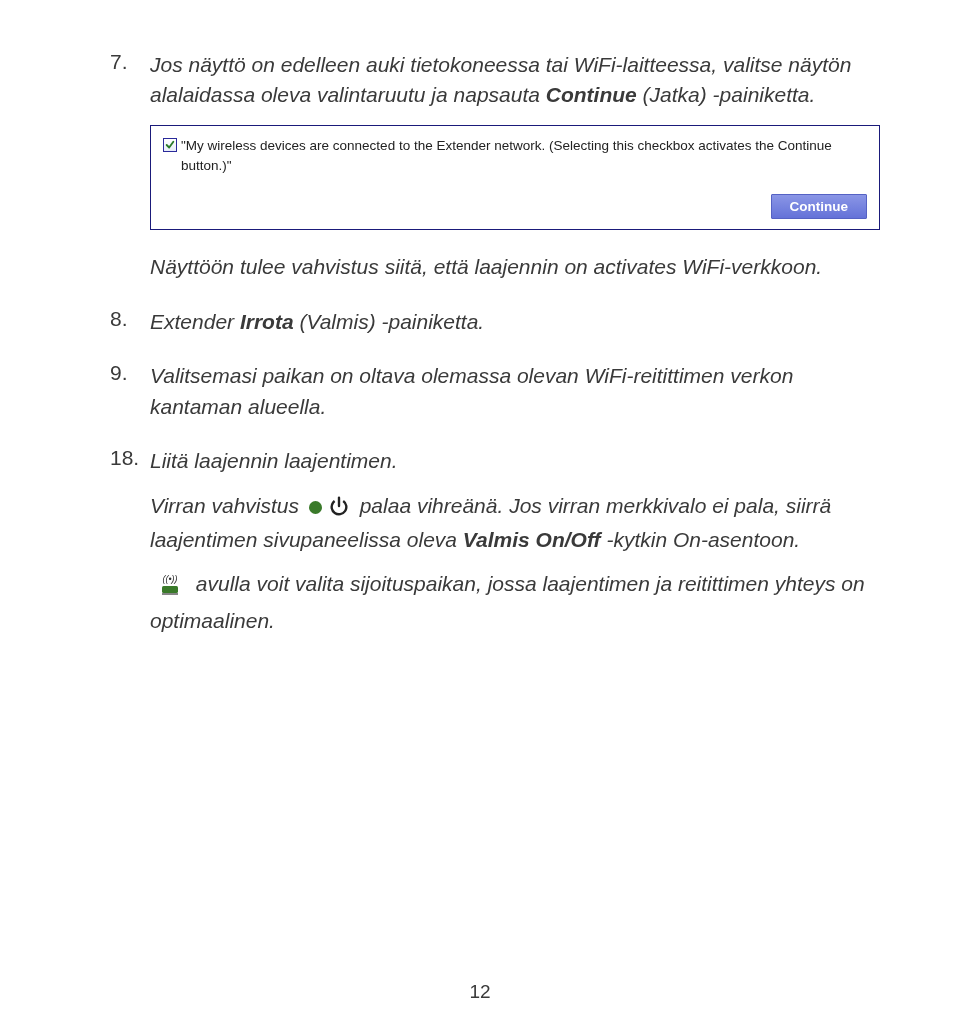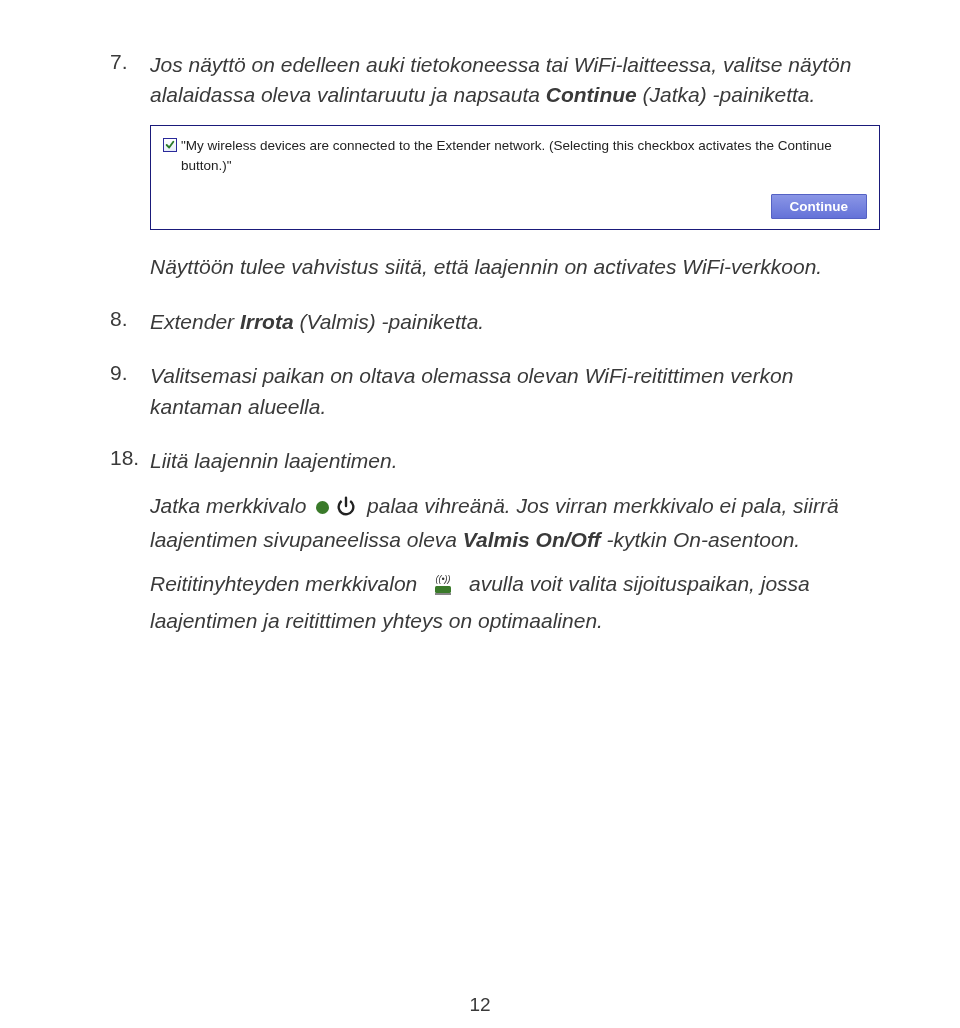--- a/index.html
+++ b/index.html
@@ -93,21 +93,21 @@
     vertical-align: -4px;
     margin: 0 4px 0 2px;
   }
   .router-icon {
     display: inline-block;
     vertical-align: -6px;
     margin: 0 6px;
   }
   .page-num {
     position: absolute;
-    bottom: 12px;
+    bottom: 25px;
     left: 0;
     width: 960px;
     text-align: center;
     font-size: 19px;
     color: #3a3a3a;
   }
 </style>
 </head>
 <body>
 
@@ -145,29 +145,29 @@
 
   <li class="item">
     <span class="num">9.</span>
     <p>Valitsemasi paikan on oltava olemassa olevan WiFi-reitittimen verkon kantaman alueella.</p>
   </li>
 
   <li class="item">
     <span class="num">18.</span>
     <p>Liitä laajennin laajentimen.</p>
     <p>
-      <span>Jatka merkkivalo </span><span class="led-dot"></span><span class="power-icon">
+      <span>Virran vahvistus </span><span class="led-dot"></span><span class="power-icon">
         <svg width="22" height="22" viewBox="0 0 24 24">
           <circle cx="12" cy="13" r="8" fill="none" stroke="#222" stroke-width="2.6" stroke-dasharray="40 10" transform="rotate(-55 12 13)"></circle>
           <line x1="12" y1="3" x2="12" y2="12" stroke="#222" stroke-width="2.6" stroke-linecap="round"></line>
         </svg>
       </span><span> palaa vihreänä. Jos virran merkkivalo ei pala, siirrä laajentimen sivupaneelissa oleva </span><span class="bold">Valmis On/Off</span><span> -kytkin On-asentoon.</span>
     </p>
     <p>
-      <span>Reititinyhteyden merkkivalon </span><span class="router-icon">
+      <span class="router-icon">
         <svg width="28" height="24" viewBox="0 0 28 24">
           <text x="14" y="9" text-anchor="middle" font-size="9" fill="#333" font-family="Arial">((•))</text>
           <rect x="6" y="13" width="16" height="7" rx="1.5" fill="#3a7a2a"></rect>
           <line x1="6" y1="21" x2="22" y2="21" stroke="#333" stroke-width="1.2"></line>
         </svg>
       </span><span> avulla voit valita sijoituspaikan, jossa laajentimen ja reitittimen yhteys on optimaalinen.</span>
     </p>
   </li>
 
 </ol>

